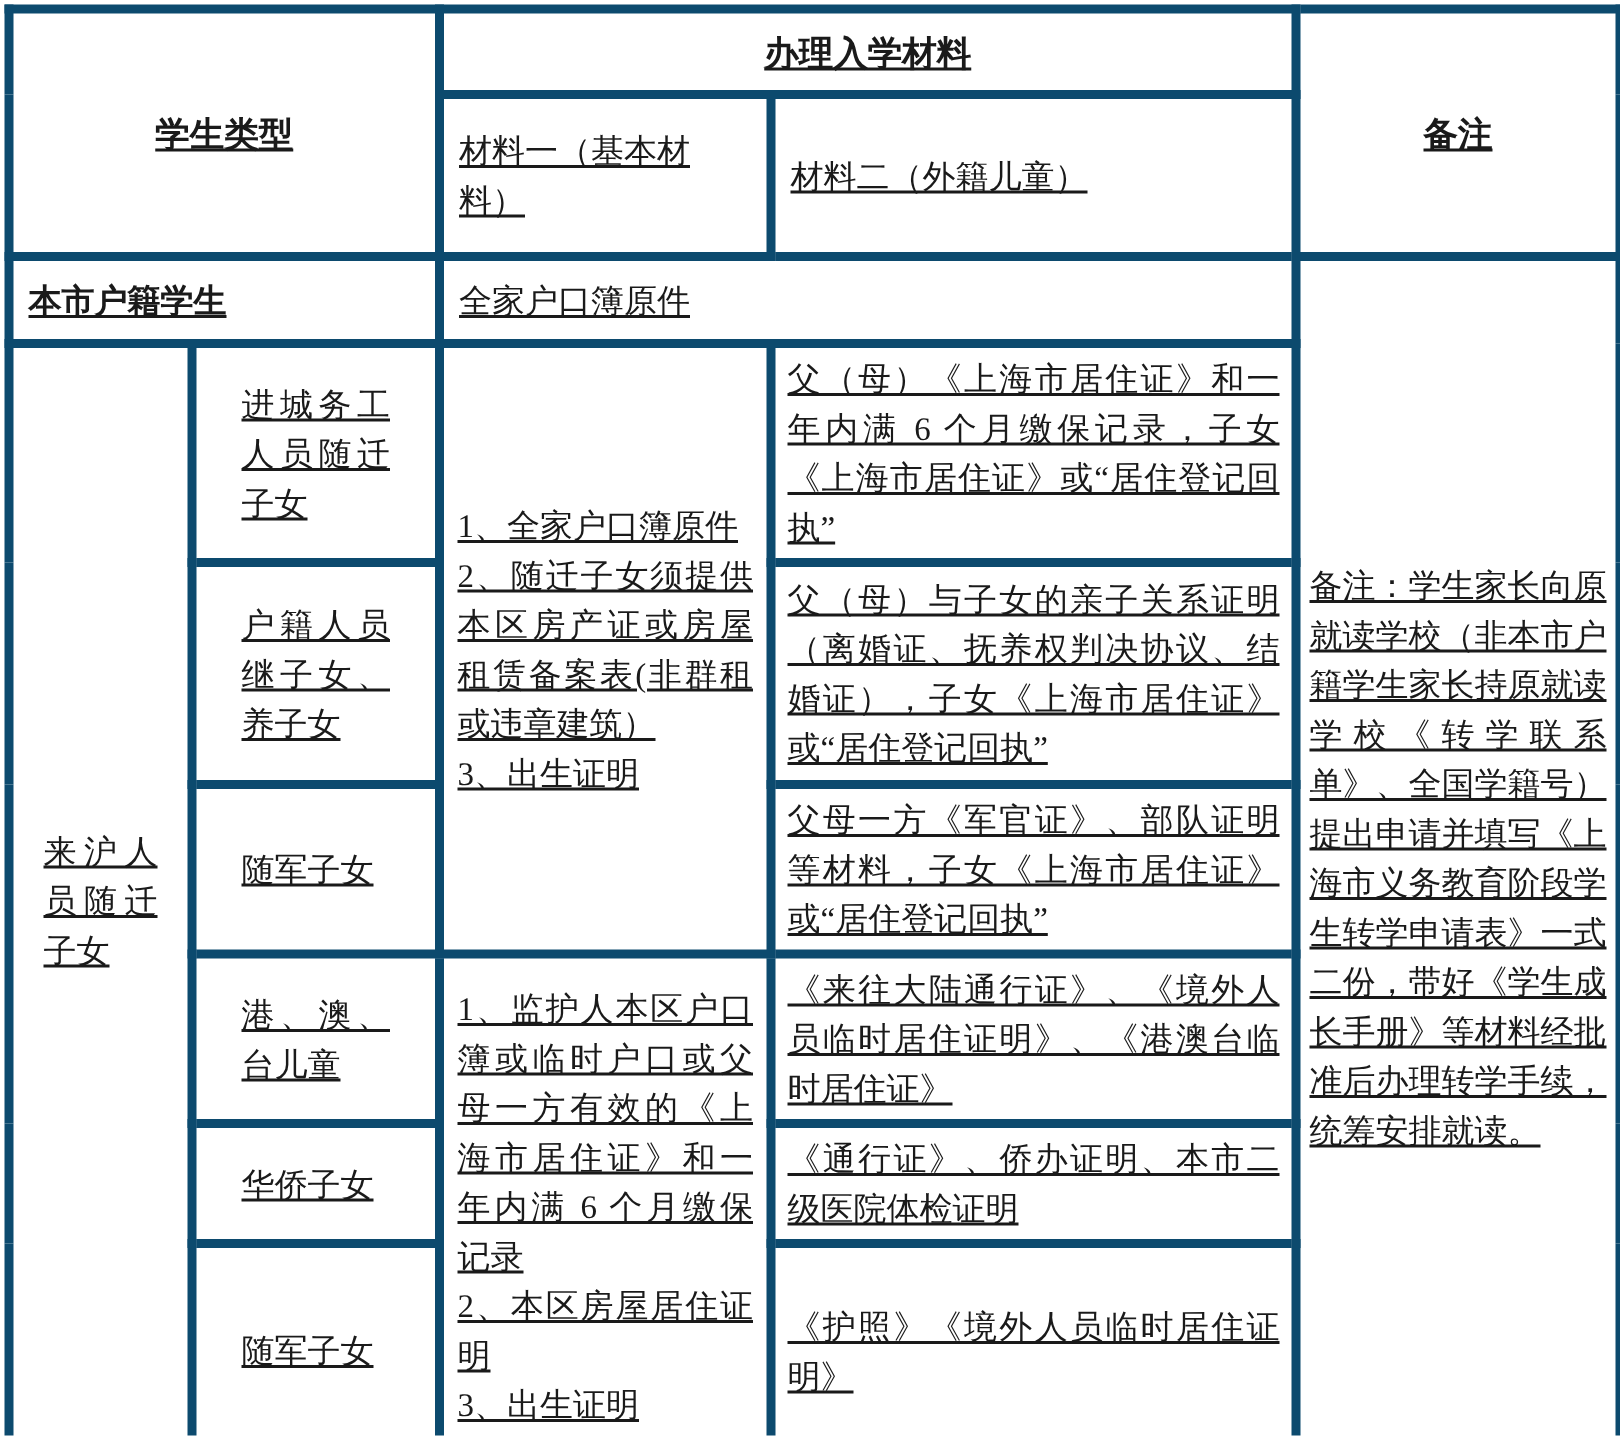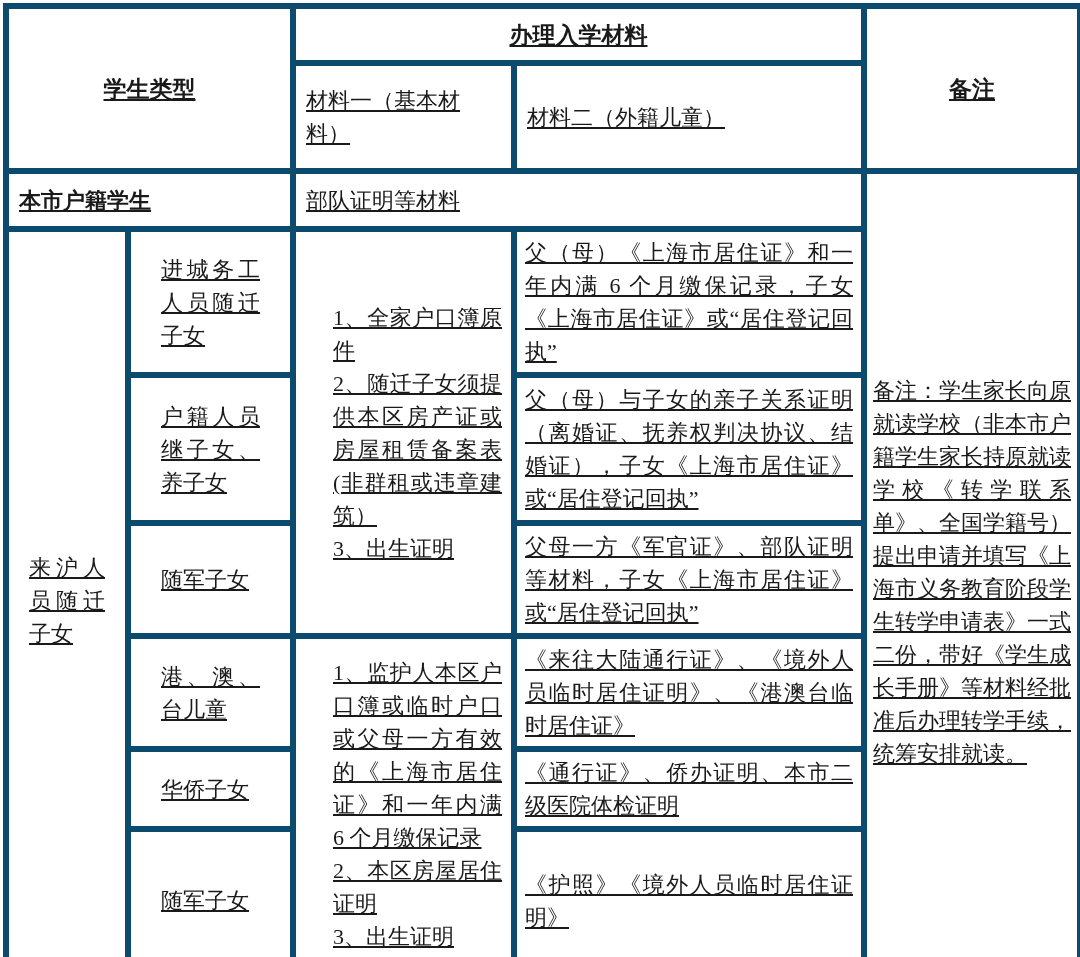--- a/index.html
+++ b/index.html
@@ -44,21 +44,21 @@
   .bold { font-weight: bold; }
   .justify {
     text-align: justify;
     text-justify: inter-character;
   }
   .type-label { padding: 2px 30px; }
   .group-label { padding: 2px 20px; }
   .mat1-cell { padding: 2px 9px; }
   .mat2-cell { padding: 4px 8px; }
   .remarks-cell { padding: 2px 6px; }
-  .m1-item { text-align: justify; text-justify: inter-character; margin-left: 28px; }
+  .m1-item { text-align: justify; text-justify: inter-character; }
 </style>
 </head>
 <body>
 
 <div class="page">
   <table class="doc-table">
     <colgroup>
       <col style="width:122px">
       <col style="width:165px">
       <col style="width:221px">
@@ -73,21 +73,21 @@
       <td rowspan="2" class="hdr">备注</td>
     </tr>
 
     <tr style="height:108px">
       <td class="center">材料一（基本材料）</td>
       <td class="center">材料二（外籍儿童）</td>
     </tr>
 
     <tr style="height:58px">
       <td colspan="2" class="center bold">本市户籍学生</td>
-      <td colspan="2" class="center">部队证明等材料</td>
+      <td colspan="2" class="center">全家户口簿原件</td>
       <td rowspan="7" class="remarks-cell justify">备注：学生家长向原就读学校（非本市户籍学生家长持原就读学校《转学联系单》、全国学籍号）提出申请并填写《上海市义务教育阶段学生转学申请表》一式二份，带好《学生成长手册》等材料经批准后办理转学手续，统筹安排就读。</td>
     </tr>
 
     <tr style="height:146px">
       <td rowspan="6" class="group-label justify">来沪人员随迁子女</td>
       <td class="type-label justify">进城务工人员随迁子女</td>
       <td rowspan="3" class="mat1-cell">
         <div class="m1-item">1、全家户口簿原件</div>
         <div class="m1-item">2、随迁子女须提供本区房产证或房屋租赁备案表(非群租或违章建筑）</div>
         <div class="m1-item">3、出生证明</div>

